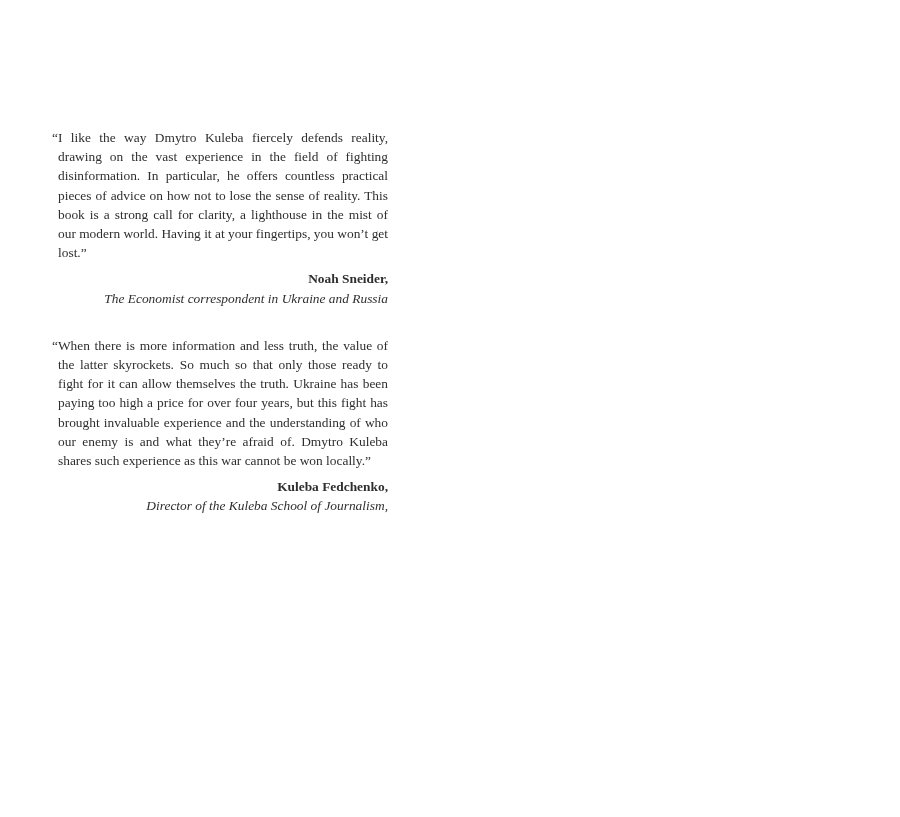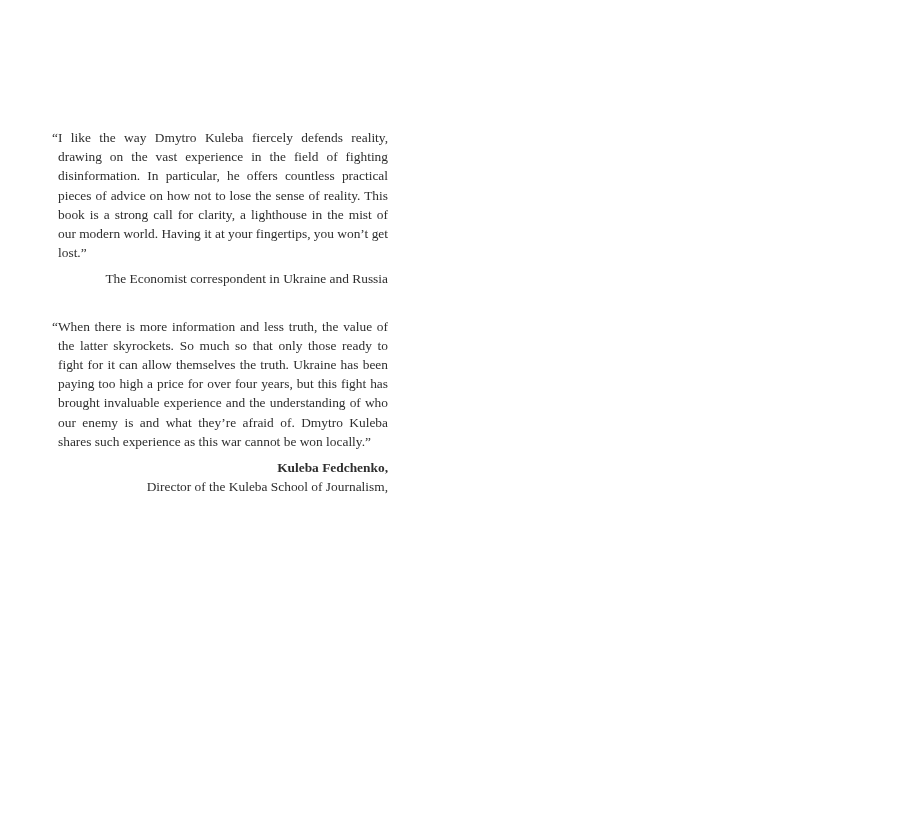--- a/index.html
+++ b/index.html
@@ -58,40 +58,42 @@
     text-align: right;
     font-size: 13.4px;
     line-height: 19.2px;
   }
   .attrib-name {
     display: block;
     font-weight: bold;
   }
   .attrib-role {
     display: block;
+    font-style: italic;
   }
 
   
   .foreword {
     position: absolute;
     left: 514px;
     top: 0;
     width: 330px;
   }
 </style>
 </head>
 <body>
 
 <div class="spread">
 
   <div class="page page-left">
     <div class="blurbs">
         <div class="blurb">
           <p class="blurb-quote">“I like the way Dmytro Kuleba fiercely defends reality, drawing on the vast experience in the field of fighting disinformation. In particular, he offers countless practical pieces of advice on how not to lose the sense of reality. This book is a strong call for clar­ity, a lighthouse in the mist of our modern world. Having it at your fingertips, you won’t get lost.”</p>
           <div class="attribution">
+            <span class="attrib-name">Noah Sneider,</span>
             <span class="attrib-role">The Economist correspondent in Ukraine and Russia</span>
           </div>
         </div>
         <div class="blurb">
           <p class="blurb-quote">“When there is more information and less truth, the value of the latter skyrockets. So much so that only those ready to fight for it can allow themselves the truth. Ukraine has been paying too high a price for over four years, but this fight has brought invaluable experience and the understanding of who our enemy is and what they’re afraid of. Dmytro Kuleba shares such experience as this war cannot be won locally.”</p>
           <div class="attribution">
             <span class="attrib-name">Kuleba Fedchenko,</span>
             <span class="attrib-role">Director of the Kuleba School of Journalism,</span>
           </div>
         </div>

